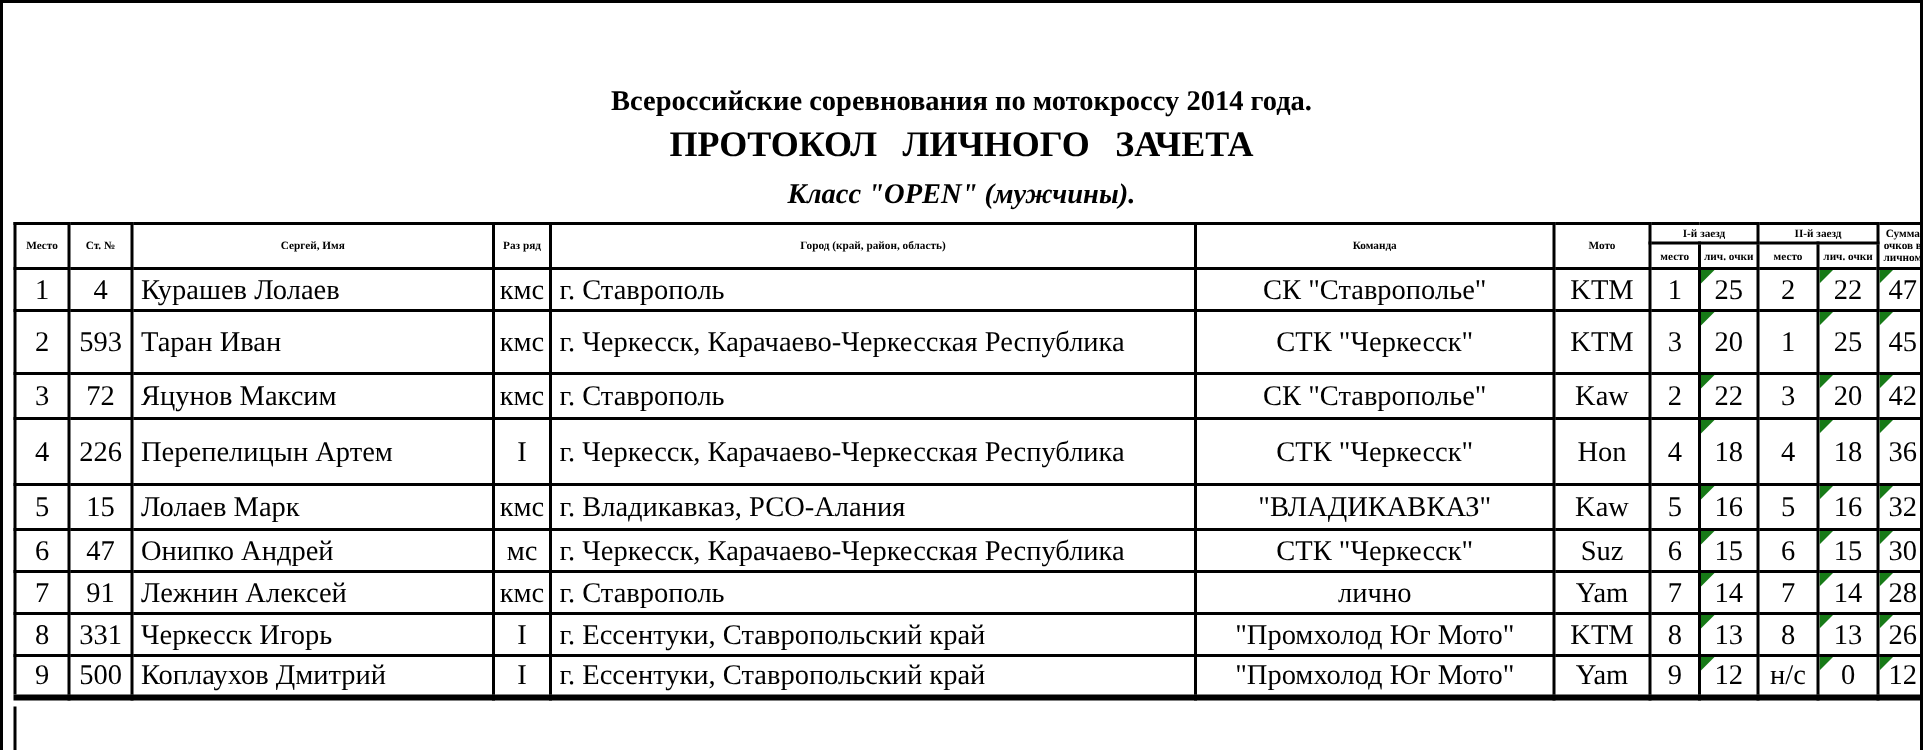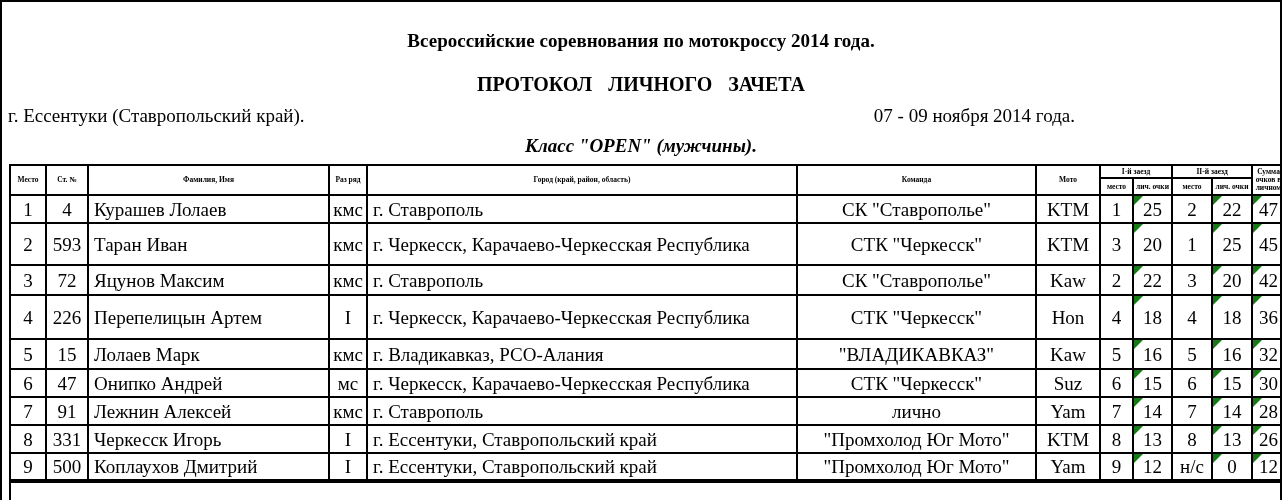--- a/index.html
+++ b/index.html
@@ -6,22 +6,22 @@
   html,body { margin:0; padding:0; background:#fff; }
   body {
     width:1282px; height:500px; overflow:hidden;
     font-family:"Liberation Serif", serif; color:#000;
     position:relative;
   }
   .page {
     position:absolute; inset:0;
     border-top:2px solid #000; border-left:2px solid #000; border-right:2px solid #000;
   }
-  .t1 { text-align:center; font-weight:bold; font-size:19px; padding-top:28px; }
-  .t2 { text-align:center; font-weight:bold; font-size:20px; margin-top:21px; word-spacing:11px; }
+  .t1 { text-align:center; font-weight:bold; font-size:19px; padding-top:28px;margin-top:27px; }
+  .t2 { text-align:center; font-weight:bold; font-size:24px; margin-top:5px; word-spacing:11px; }
   .line3 { display:flex; align-items:baseline; font-size:19px; margin-top:9px; padding-left:6px; }
   .line3 .date { margin-left:auto; margin-right:205px; }
   .t4 { text-align:center; font-weight:bold; font-style:italic; font-size:19px; margin-top:8px; }
 
   table.protocol {
     border-collapse:collapse; table-layout:fixed;
     width:1267px; margin-left:7px; margin-top:7px;
     border:2px solid #000; border-bottom:4px solid #000;
   }
   .protocol th, .protocol td {
@@ -43,24 +43,20 @@
   }
   .stub { position:absolute; left:7px; bottom:0; height:29px; border-left:2px solid #000; width:0; }
 </style>
 </head>
 <body>
 
 <div class="page">
 
   <div class="t1">Всероссийские соревнования по мотокроссу 2014 года.</div>
   <div class="t2">ПРОТОКОЛ ЛИЧНОГО ЗАЧЕТА</div>
-  <div class="line3">
-    <span>г. Ессентуки (Ставропольский край).</span>
-    <span class="date">07 - 09 ноября 2014 года.</span>
-  </div>
   <div class="t4">Класс "OPEN" (мужчины).</div>
 
   <table class="protocol">
     <colgroup>
       <col style="width:36px">
         <col style="width:42px">
         <col style="width:241px">
       <col style="width:38px">
         <col style="width:430px">
         <col style="width:239px">
@@ -68,21 +64,21 @@
         <col style="width:33px">
         <col style="width:39px">
       <col style="width:40px">
         <col style="width:40px">
         <col style="width:33px">
     </colgroup>
     <thead>
       <tr class="grp">
         <th rowspan="2">Место</th>
         <th rowspan="2">Ст. №</th>
-        <th rowspan="2">Фамилия, Имя</th>
+        <th rowspan="2">Сергей, Имя</th>
         <th rowspan="2">Раз ряд</th>
         <th rowspan="2">Город (край, район, область)</th>
         <th rowspan="2">Команда</th>
         <th rowspan="2">Мото</th>
         <th colspan="2">I-й заезд</th>
         <th colspan="2">II-й заезд</th>
         <th rowspan="2" class="total-h">Сумма очков в личном</th>
       </tr>
       <tr class="sub">
         <th>место</th>

